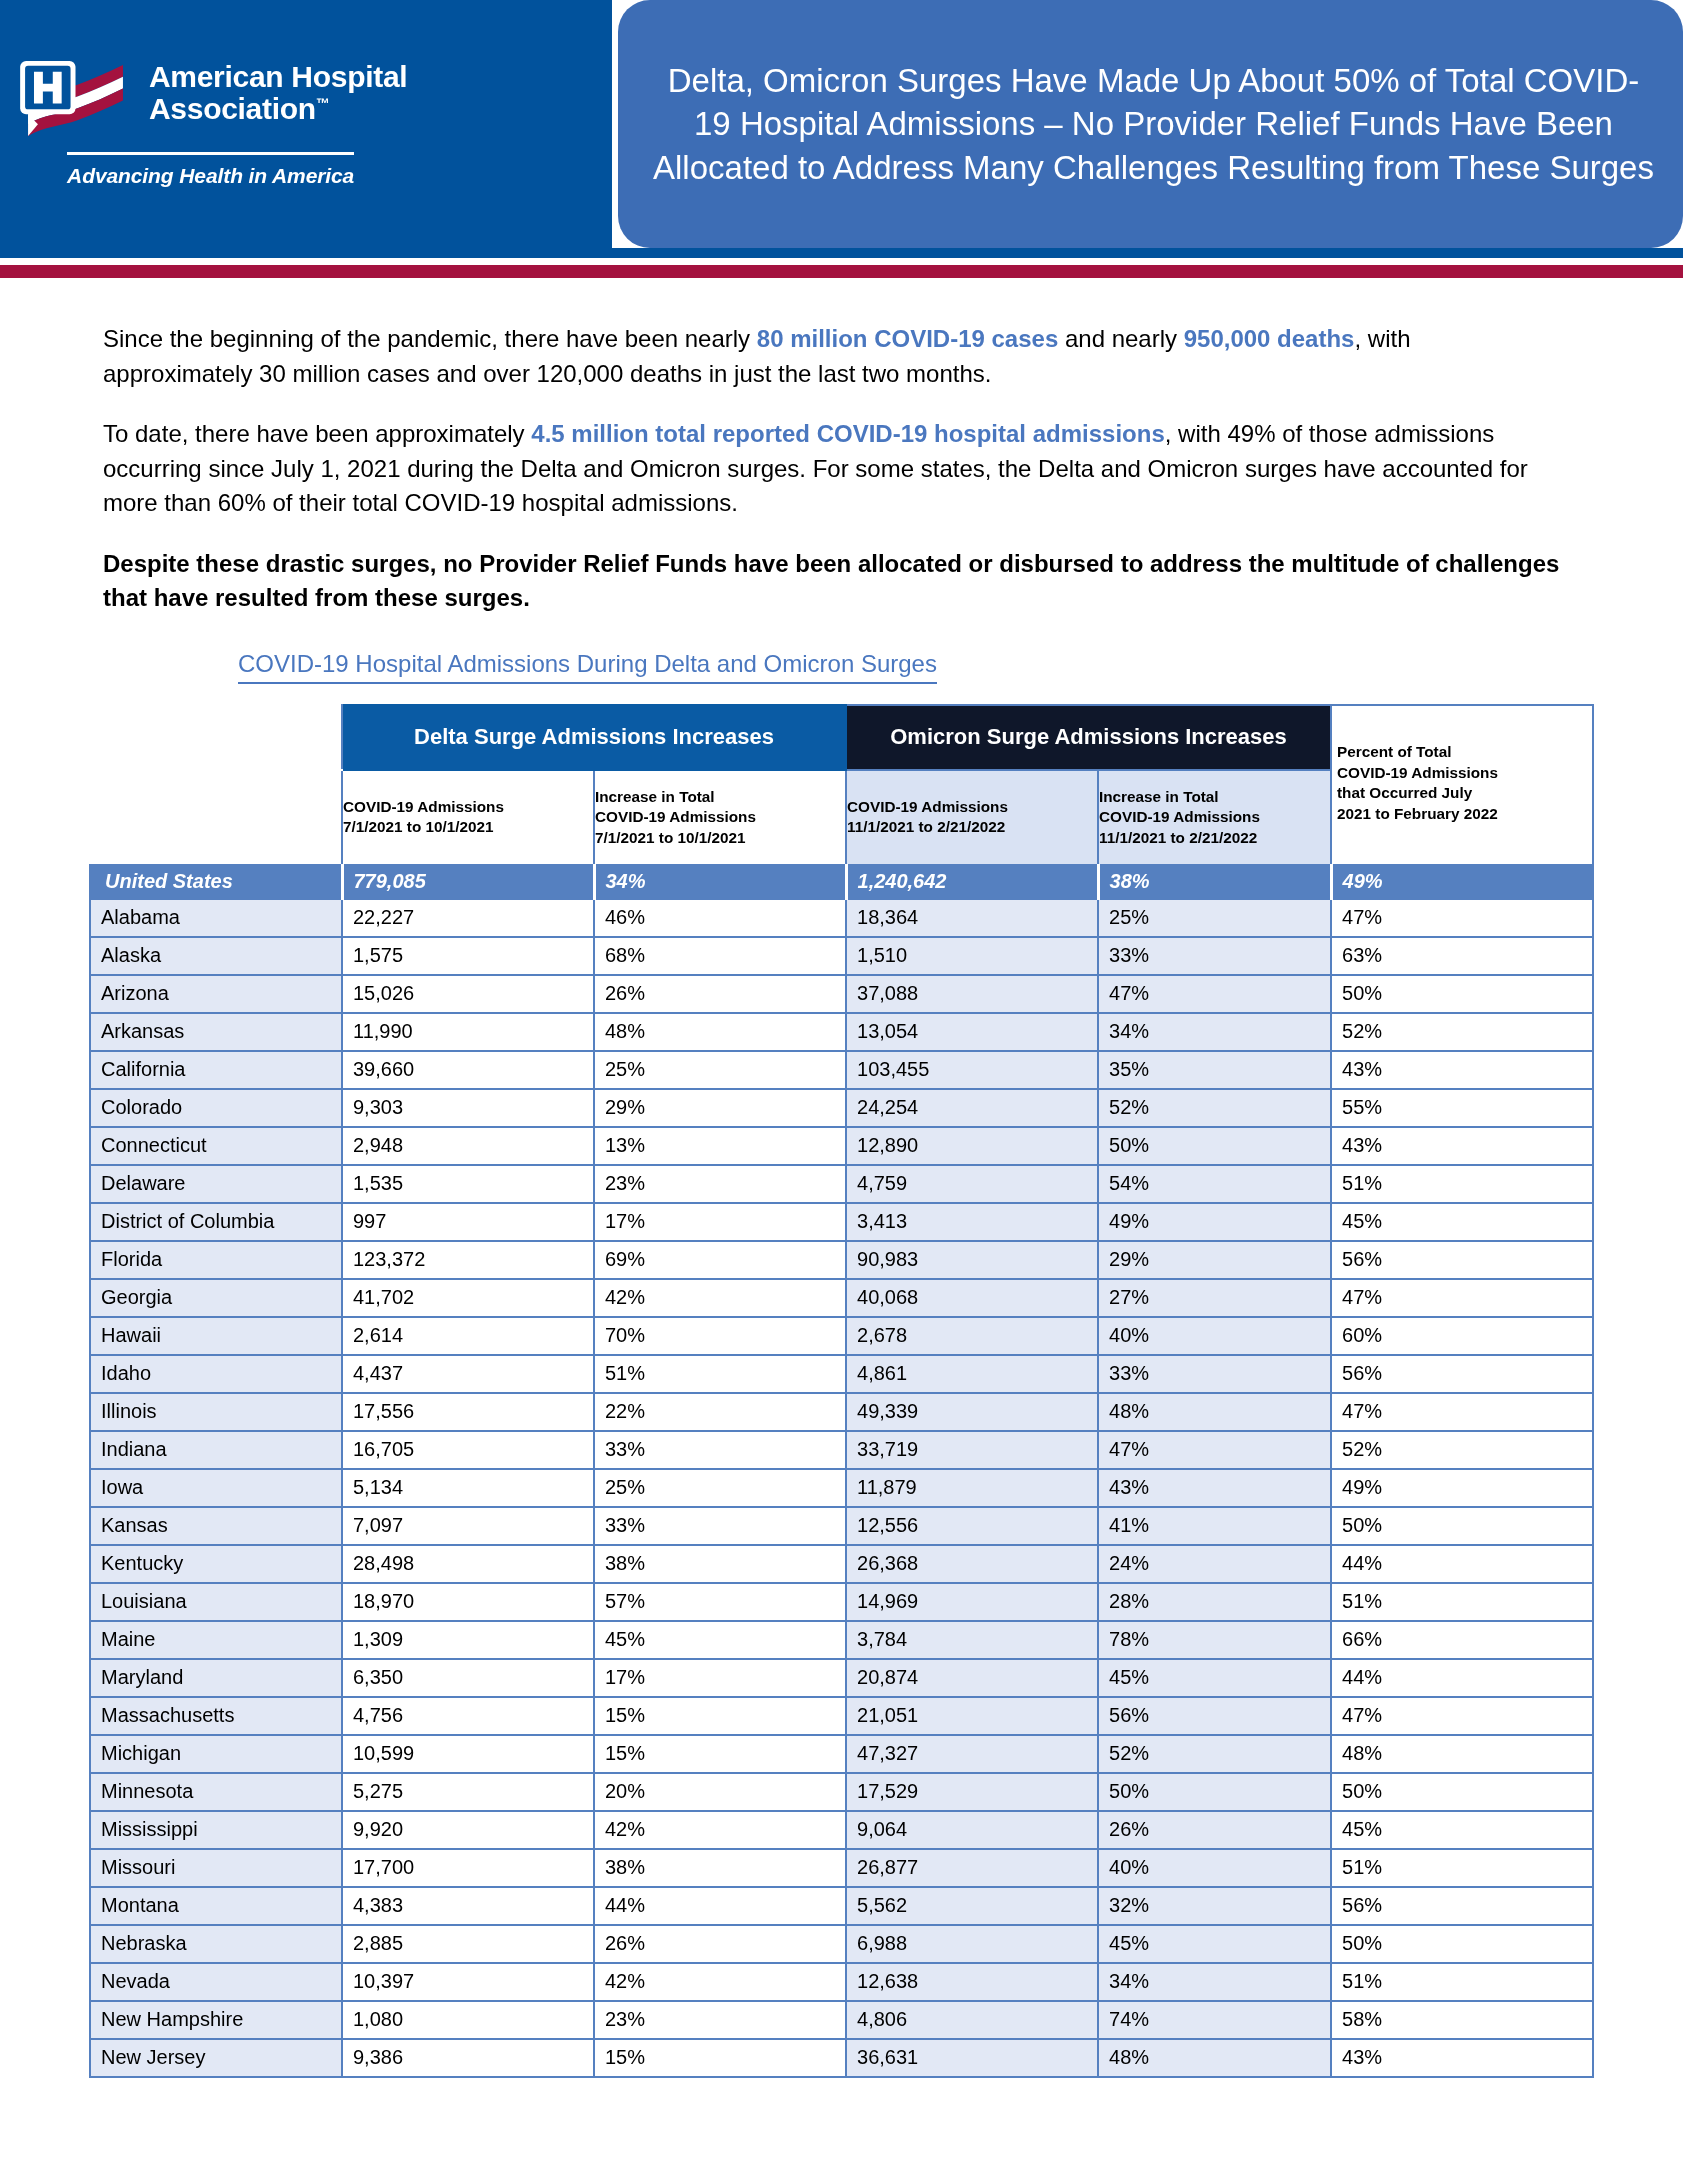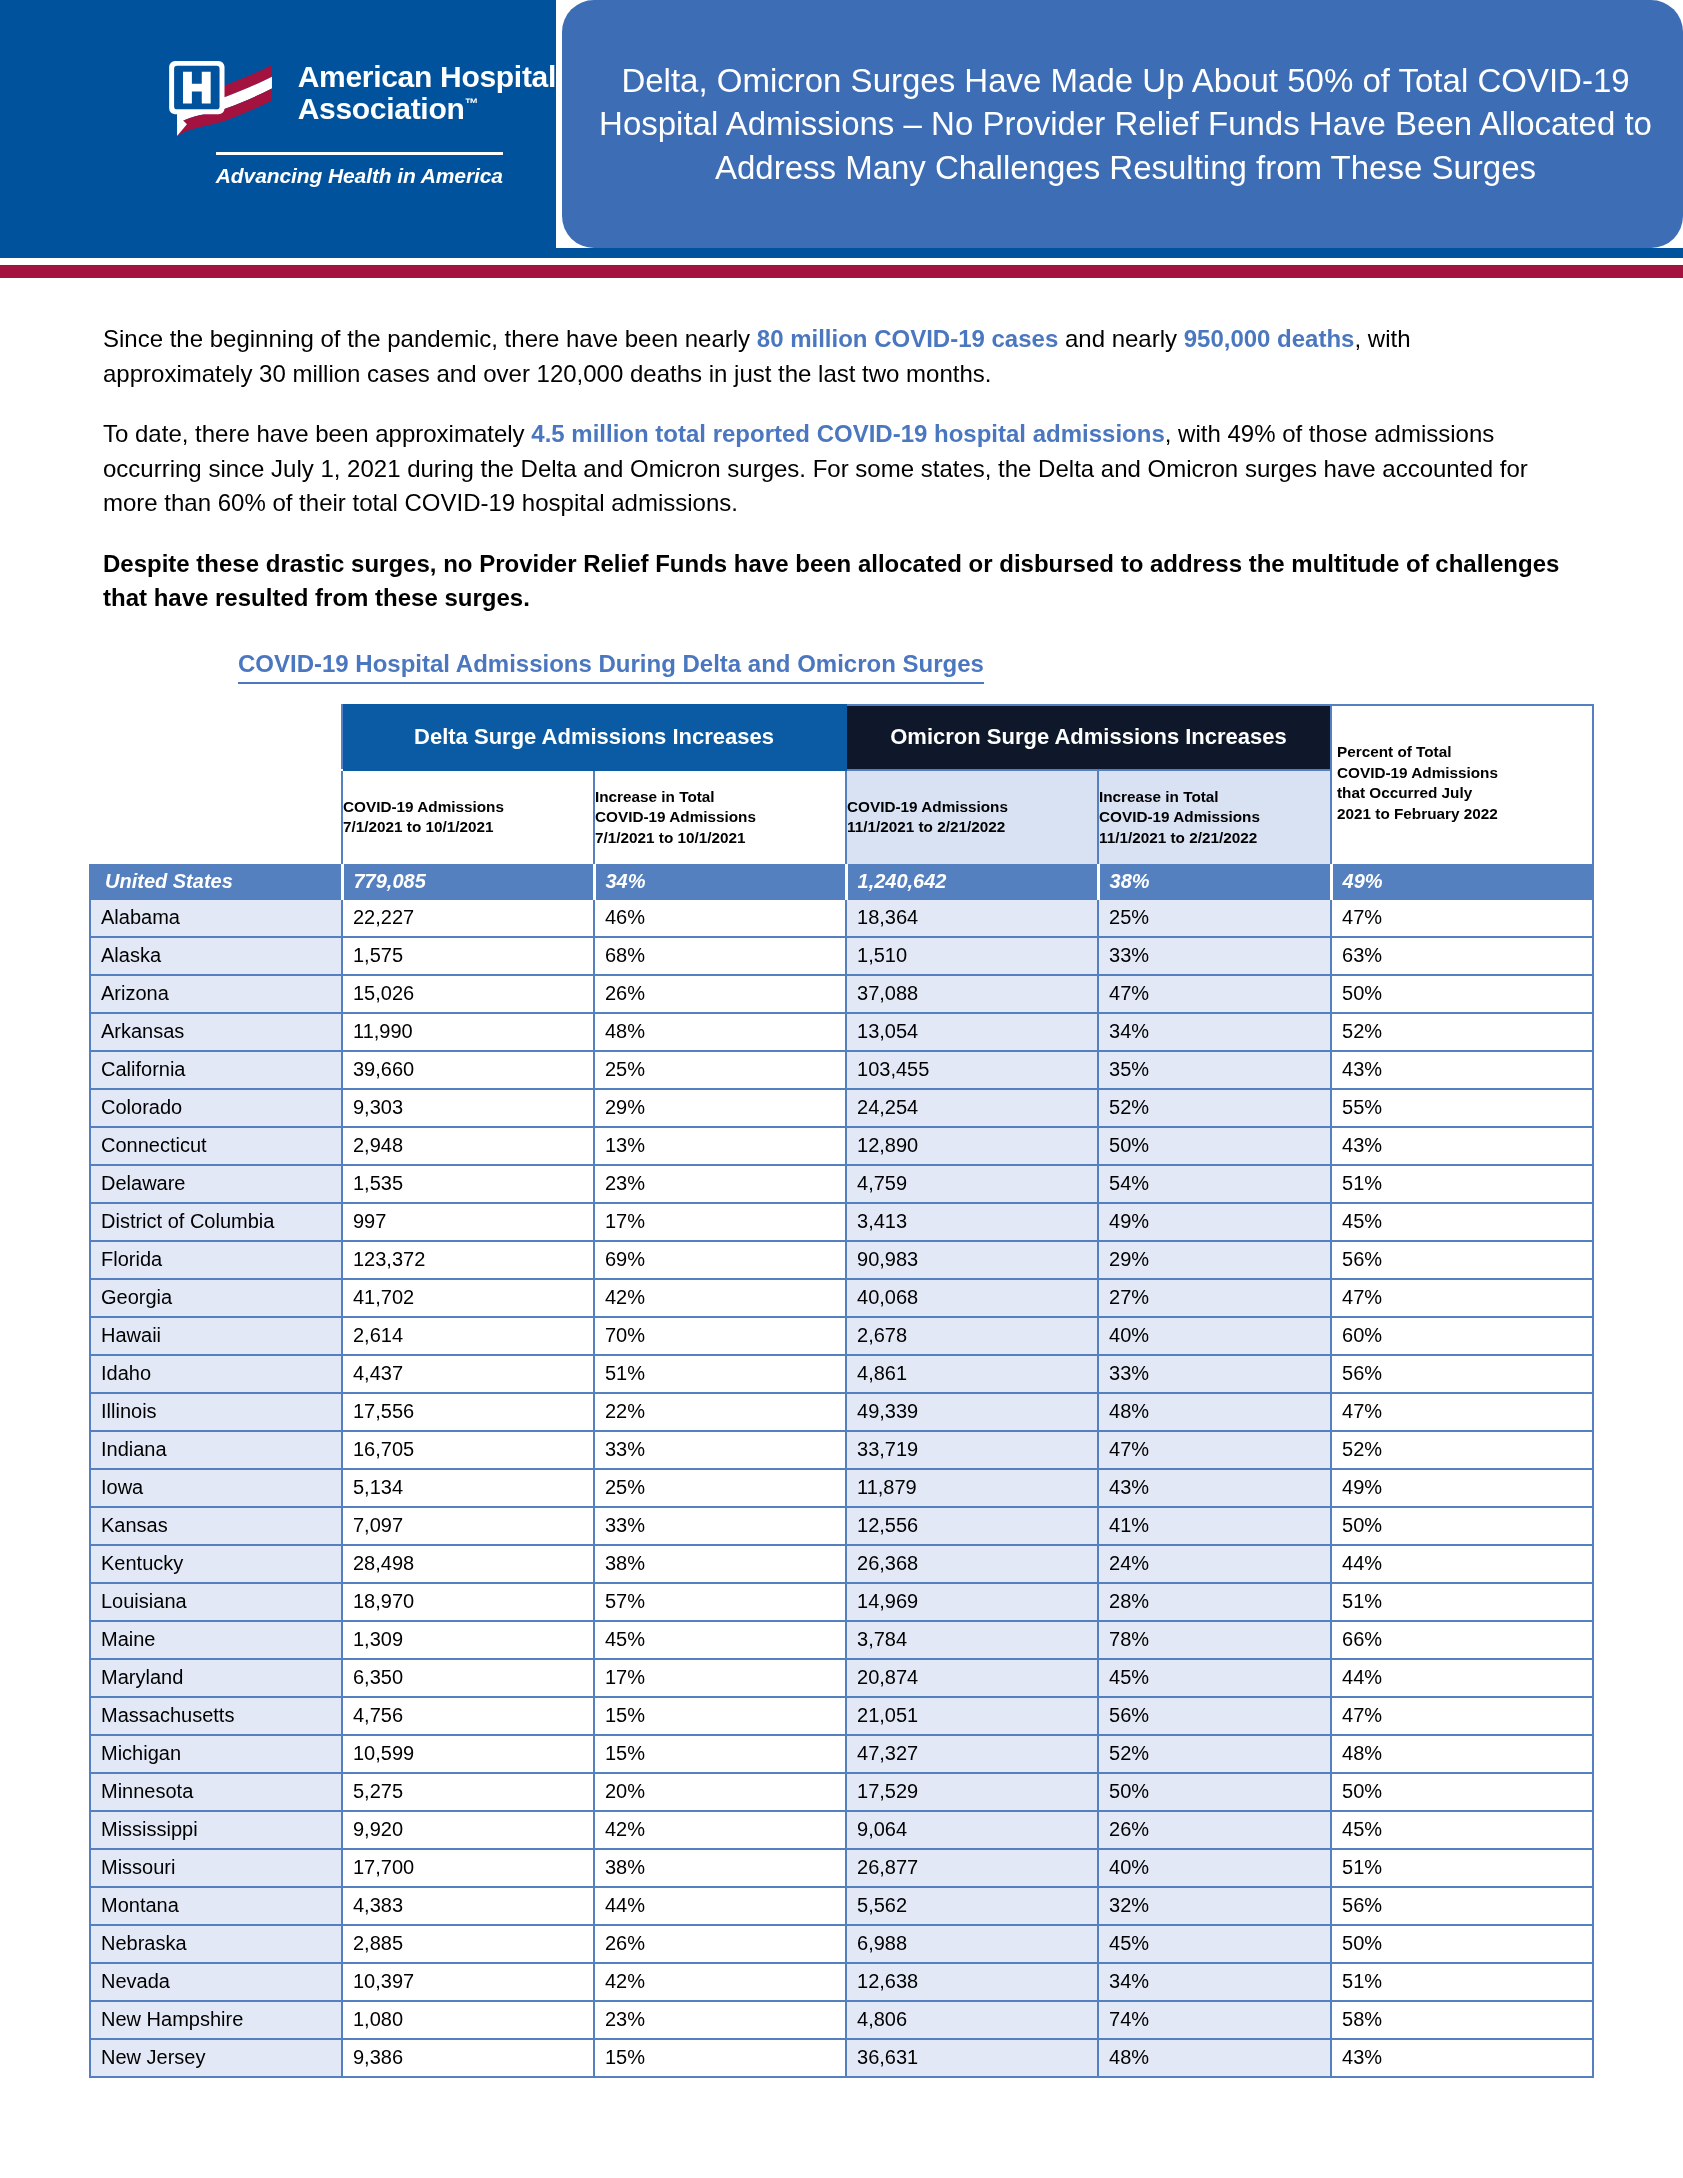--- a/index.html
+++ b/index.html
@@ -16,26 +16,26 @@
 
   
   .header {
     position: relative;
     width: 1683px;
     height: 248px;
     display: flex;
     background: #ffffff;
   }
   .header-logo-panel {
-    width: 556px;
+    width: 612px;
     height: 248px;
     background: #01529C;
     display: flex;
     align-items: center;
-    justify-content: flex-end;
+    justify-content: flex-start;
     flex: none;
     box-sizing: border-box;
     padding-bottom: 8px;
   }
   .logo-wrap {
     display: flex;
     flex-direction: column;
     align-items: center;
     margin-left: 14px;
   }
@@ -137,21 +137,21 @@
 
   
   .table-block {
     margin-top: 34px;
     padding-left: 238px;
     padding-right: 89px;
   }
   .table-title {
     color: #4A77BF;
     font-size: 24px;
-    font-weight: bold;
+    font-weight: normal;
     display: inline-block;
     border-bottom: 2px solid #4A77BF;
     padding-bottom: 4px;
     margin-bottom: 20px;
     white-space: nowrap;
   }
 
   table.surge {
     border-collapse: collapse;
     width: 1505px;

